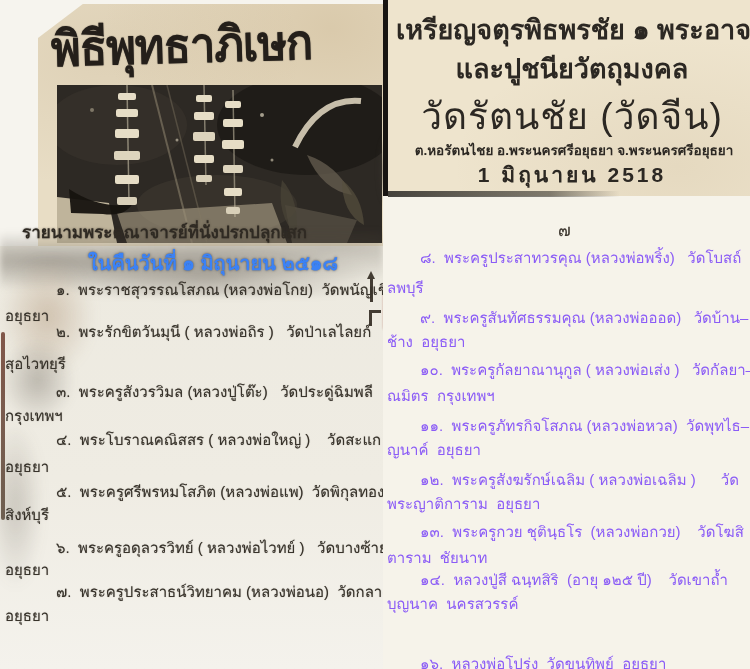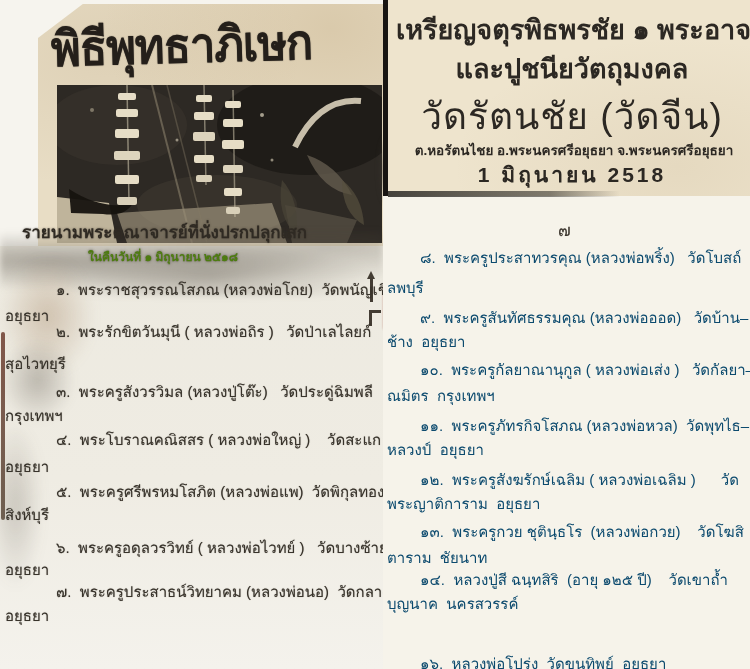--- a/index.html
+++ b/index.html
@@ -65,29 +65,29 @@
     text-align:center;overflow:hidden;color:#2c2823;
   }
   .hc1{position:absolute;left:8px;top:8px;width:352px;font-size:27px;font-weight:600;white-space:nowrap;}
   .hc2{position:absolute;left:8px;top:47px;width:352px;font-size:27px;font-weight:700;}
   .hc3{position:absolute;left:8px;top:86px;width:352px;font-size:37px;font-weight:400;letter-spacing:1px;}
   .hc4{position:absolute;left:8px;top:139px;width:356px;font-size:13.5px;font-weight:bold;white-space:nowrap;}
   .hcd{position:absolute;left:8px;top:158px;width:352px;font-size:21px;letter-spacing:3px;font-weight:600;}
   .card-shadow{position:absolute;left:388px;top:191px;width:232px;height:6px;
     background:linear-gradient(90deg, rgba(40,38,34,.85), rgba(40,38,34,.55) 70%, transparent);}
   
-  .ln{position:absolute;font-size:15px;white-space:pre;color:#0c4a6e;}
+  .ln{position:absolute;font-size:15px;white-space:pre;color:#8b5cf6;}
   .lnL{left:56px;color:#38332b;text-shadow:0 0 1px rgba(56,51,43,.45);}
   .lnC{left:5px;color:#38332b;text-shadow:0 0 1px rgba(56,51,43,.45);}
   .lnR{left:420px;}
   .lnRC{left:387px;}
   .hd1{position:absolute;left:22px;top:218px;width:345px;font-size:17px;font-weight:bold;
     color:#2f2a23;text-shadow:0 0 2px rgba(47,42,35,.55);white-space:pre;}
-  .hd2{position:absolute;left:88px;top:247px;font-size:12px;font-weight:bold;
-    color:#4d7c0f;text-shadow:0 0 2.5px rgba(47,42,35,.7);white-space:pre;}
+  .hd2{position:absolute;left:88px;top:247px;font-size:20px;font-weight:bold;
+    color:#3b82f6;text-shadow:0 0 2.5px rgba(47,42,35,.7);white-space:pre;}
   .pageno{position:absolute;left:558px;top:216px;font-size:17px;color:#3c362e;}
 </style>
 </head>
 <body>
 
 <div class="stage">
 
   <div class="left-top-bg"></div>
   <div class="left-bottom-bg"></div>
 
@@ -187,21 +187,21 @@
 
   <div class="pageno">๗</div>
 
   <div class="ln lnR" style="top:246px">๘.  พระครูประสาทวรคุณ (หลวงพ่อพริ้ง)   วัดโบสถ์</div>
   <div class="ln lnRC" style="top:276px">ลพบุรี</div>
   <div class="ln lnR" style="top:306px">๙.  พระครูสันทัศธรรมคุณ (หลวงพ่อออด)   วัดบ้าน–</div>
   <div class="ln lnRC" style="top:330px">ช้าง  อยุธยา</div>
   <div class="ln lnR" style="top:358px">๑๐.  พระครูกัลยาณานุกูล ( หลวงพ่อเส่ง )   วัดกัลยา–</div>
   <div class="ln lnRC" style="top:384px">ณมิตร  กรุงเทพฯ</div>
   <div class="ln lnR" style="top:414px">๑๑.  พระครูภัทรกิจโสภณ (หลวงพ่อหวล)  วัดพุทไธ–</div>
-  <div class="ln lnRC" style="top:438px">หลวงป์  อยุธยา</div>
+  <div class="ln lnRC" style="top:438px">ญนาค์  อยุธยา</div>
   <div class="ln lnR" style="top:468px">๑๒.  พระครูสังฆรักษ์เฉลิม ( หลวงพ่อเฉลิม )      วัด</div>
   <div class="ln lnRC" style="top:492px">พระญาติการาม  อยุธยา</div>
   <div class="ln lnR" style="top:520px">๑๓.  พระครูกวย ชุตินฺธโร  (หลวงพ่อกวย)    วัดโฆสิ</div>
   <div class="ln lnRC" style="top:546px">ตาราม  ชัยนาท</div>
   <div class="ln lnR" style="top:568px">๑๔.  หลวงปู่สี ฉนฺทสิริ  (อายุ ๑๒๕ ปี)    วัดเขาถ้ำ</div>
   <div class="ln lnRC" style="top:592px">บุญนาค  นครสวรรค์</div>
   <div class="ln lnR" style="top:652px">๑๖.  หลวงพ่อโปร่ง  วัดขุนทิพย์  อยุธยา</div>
 
 </div>
 

